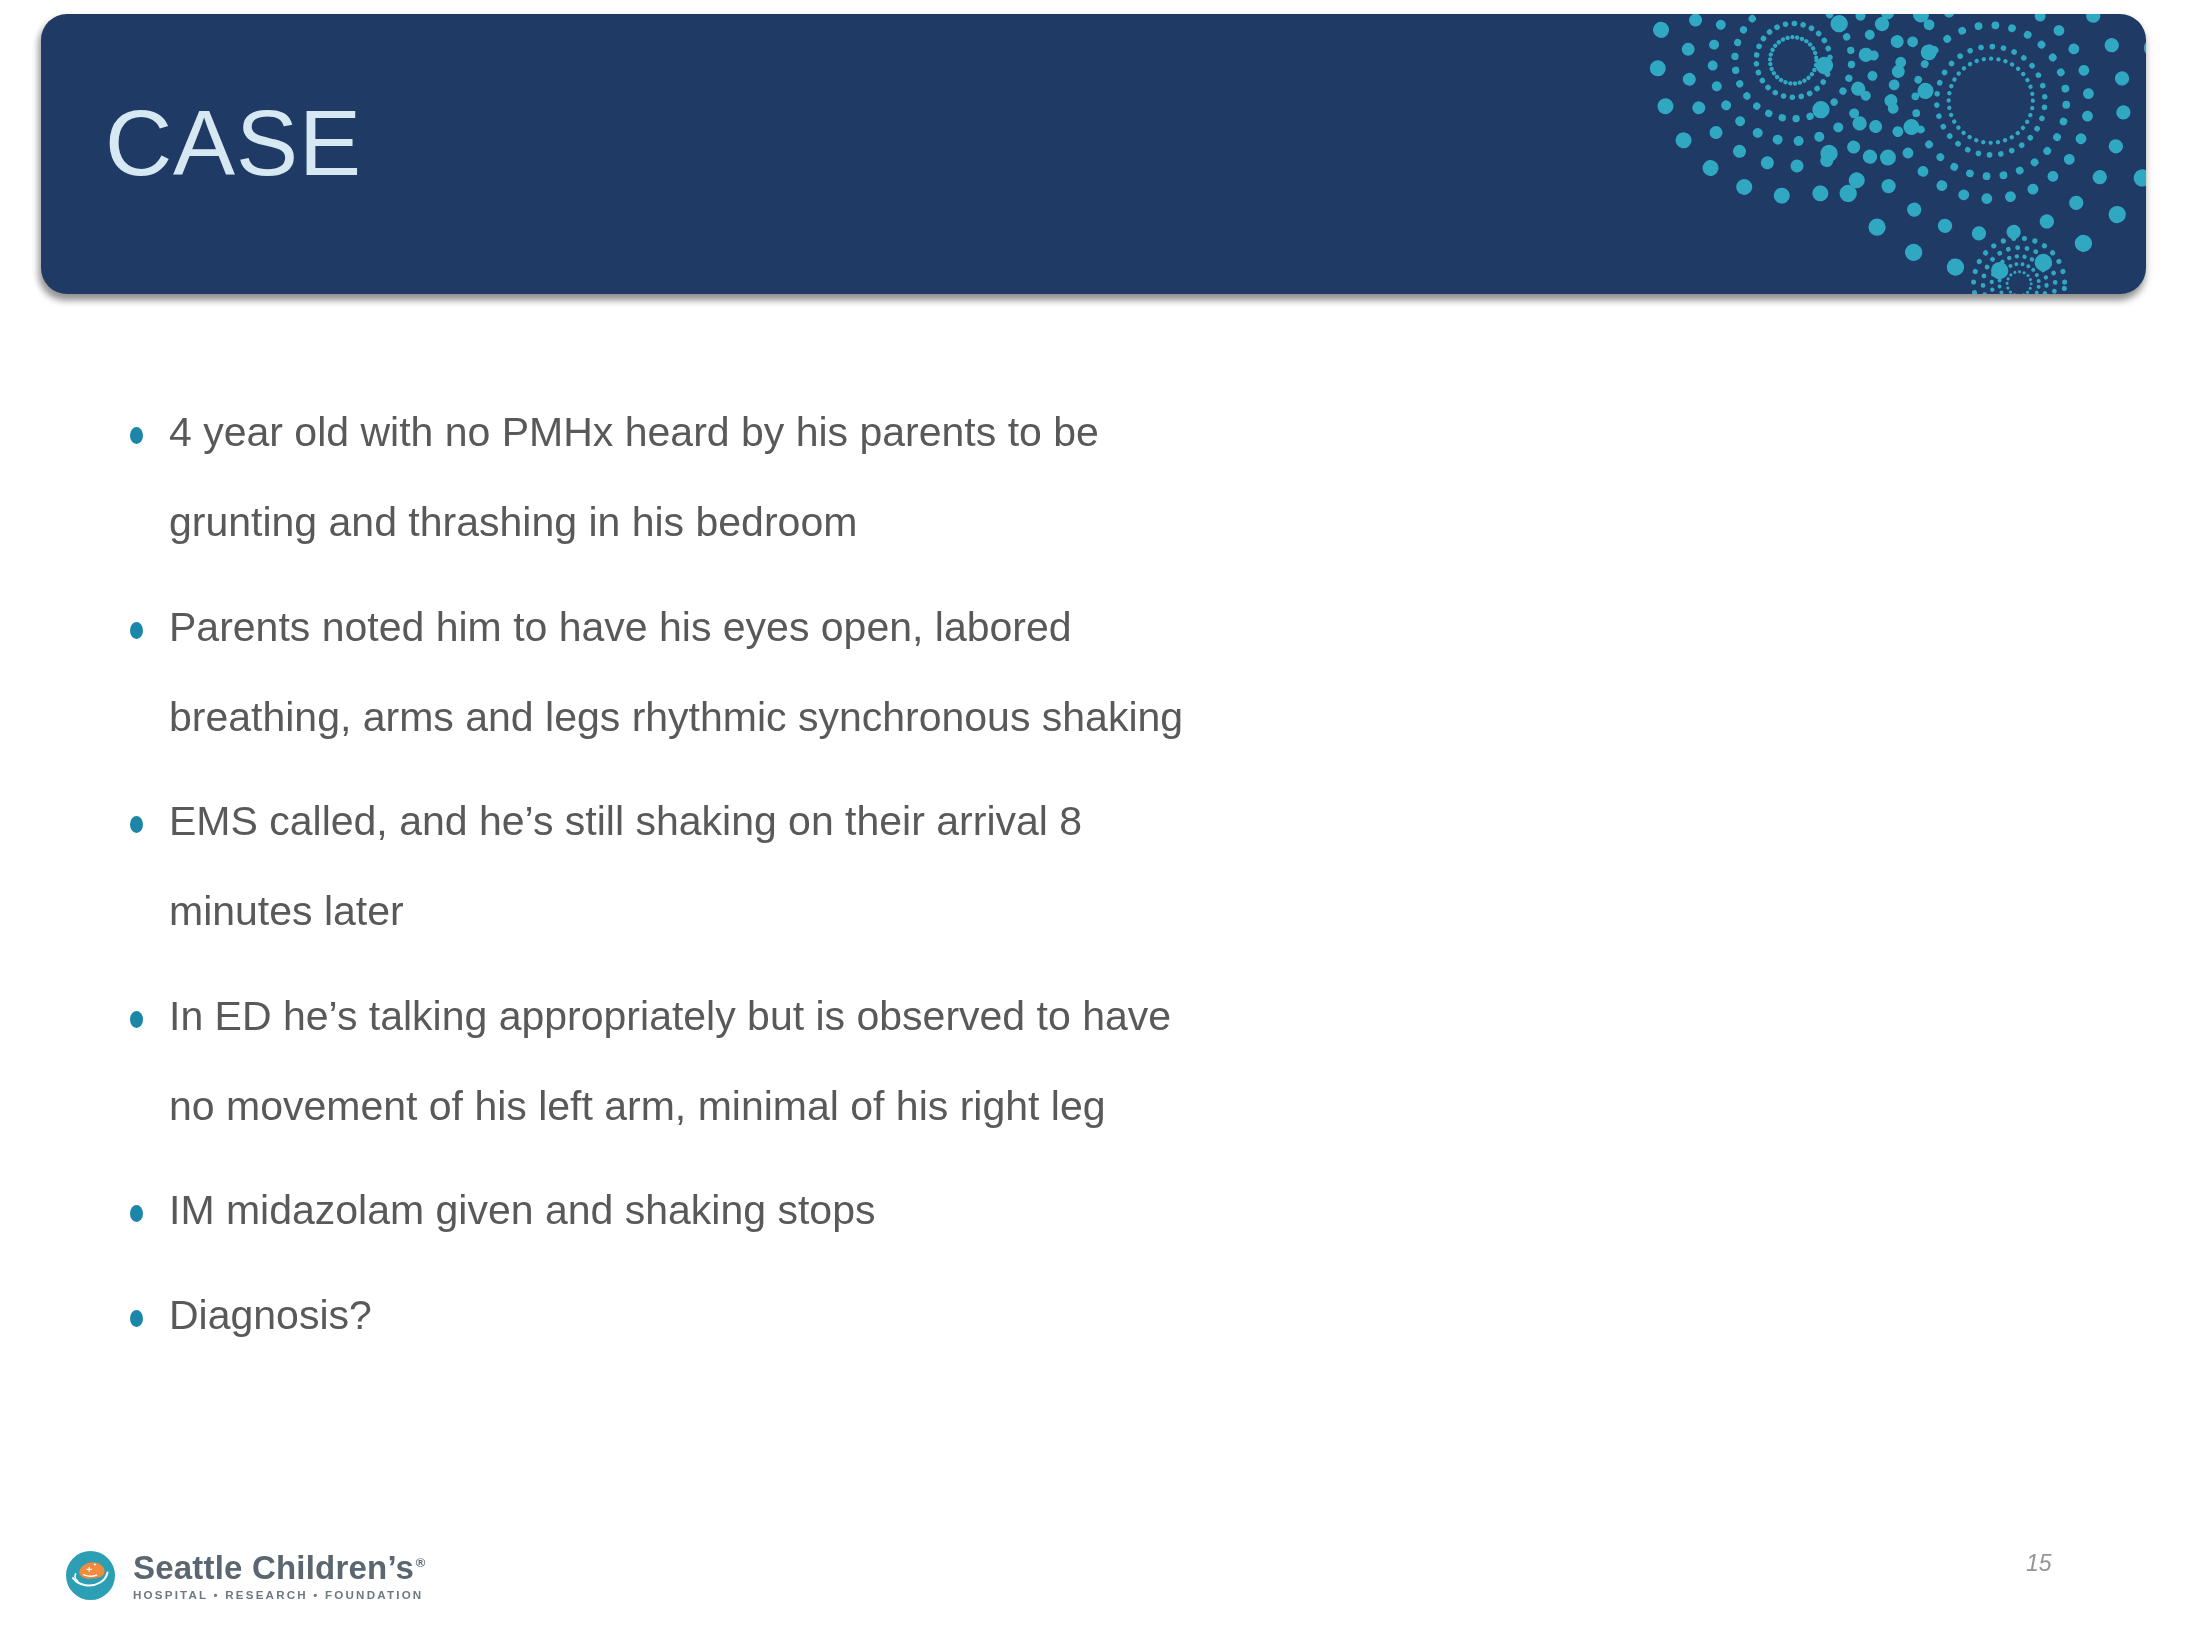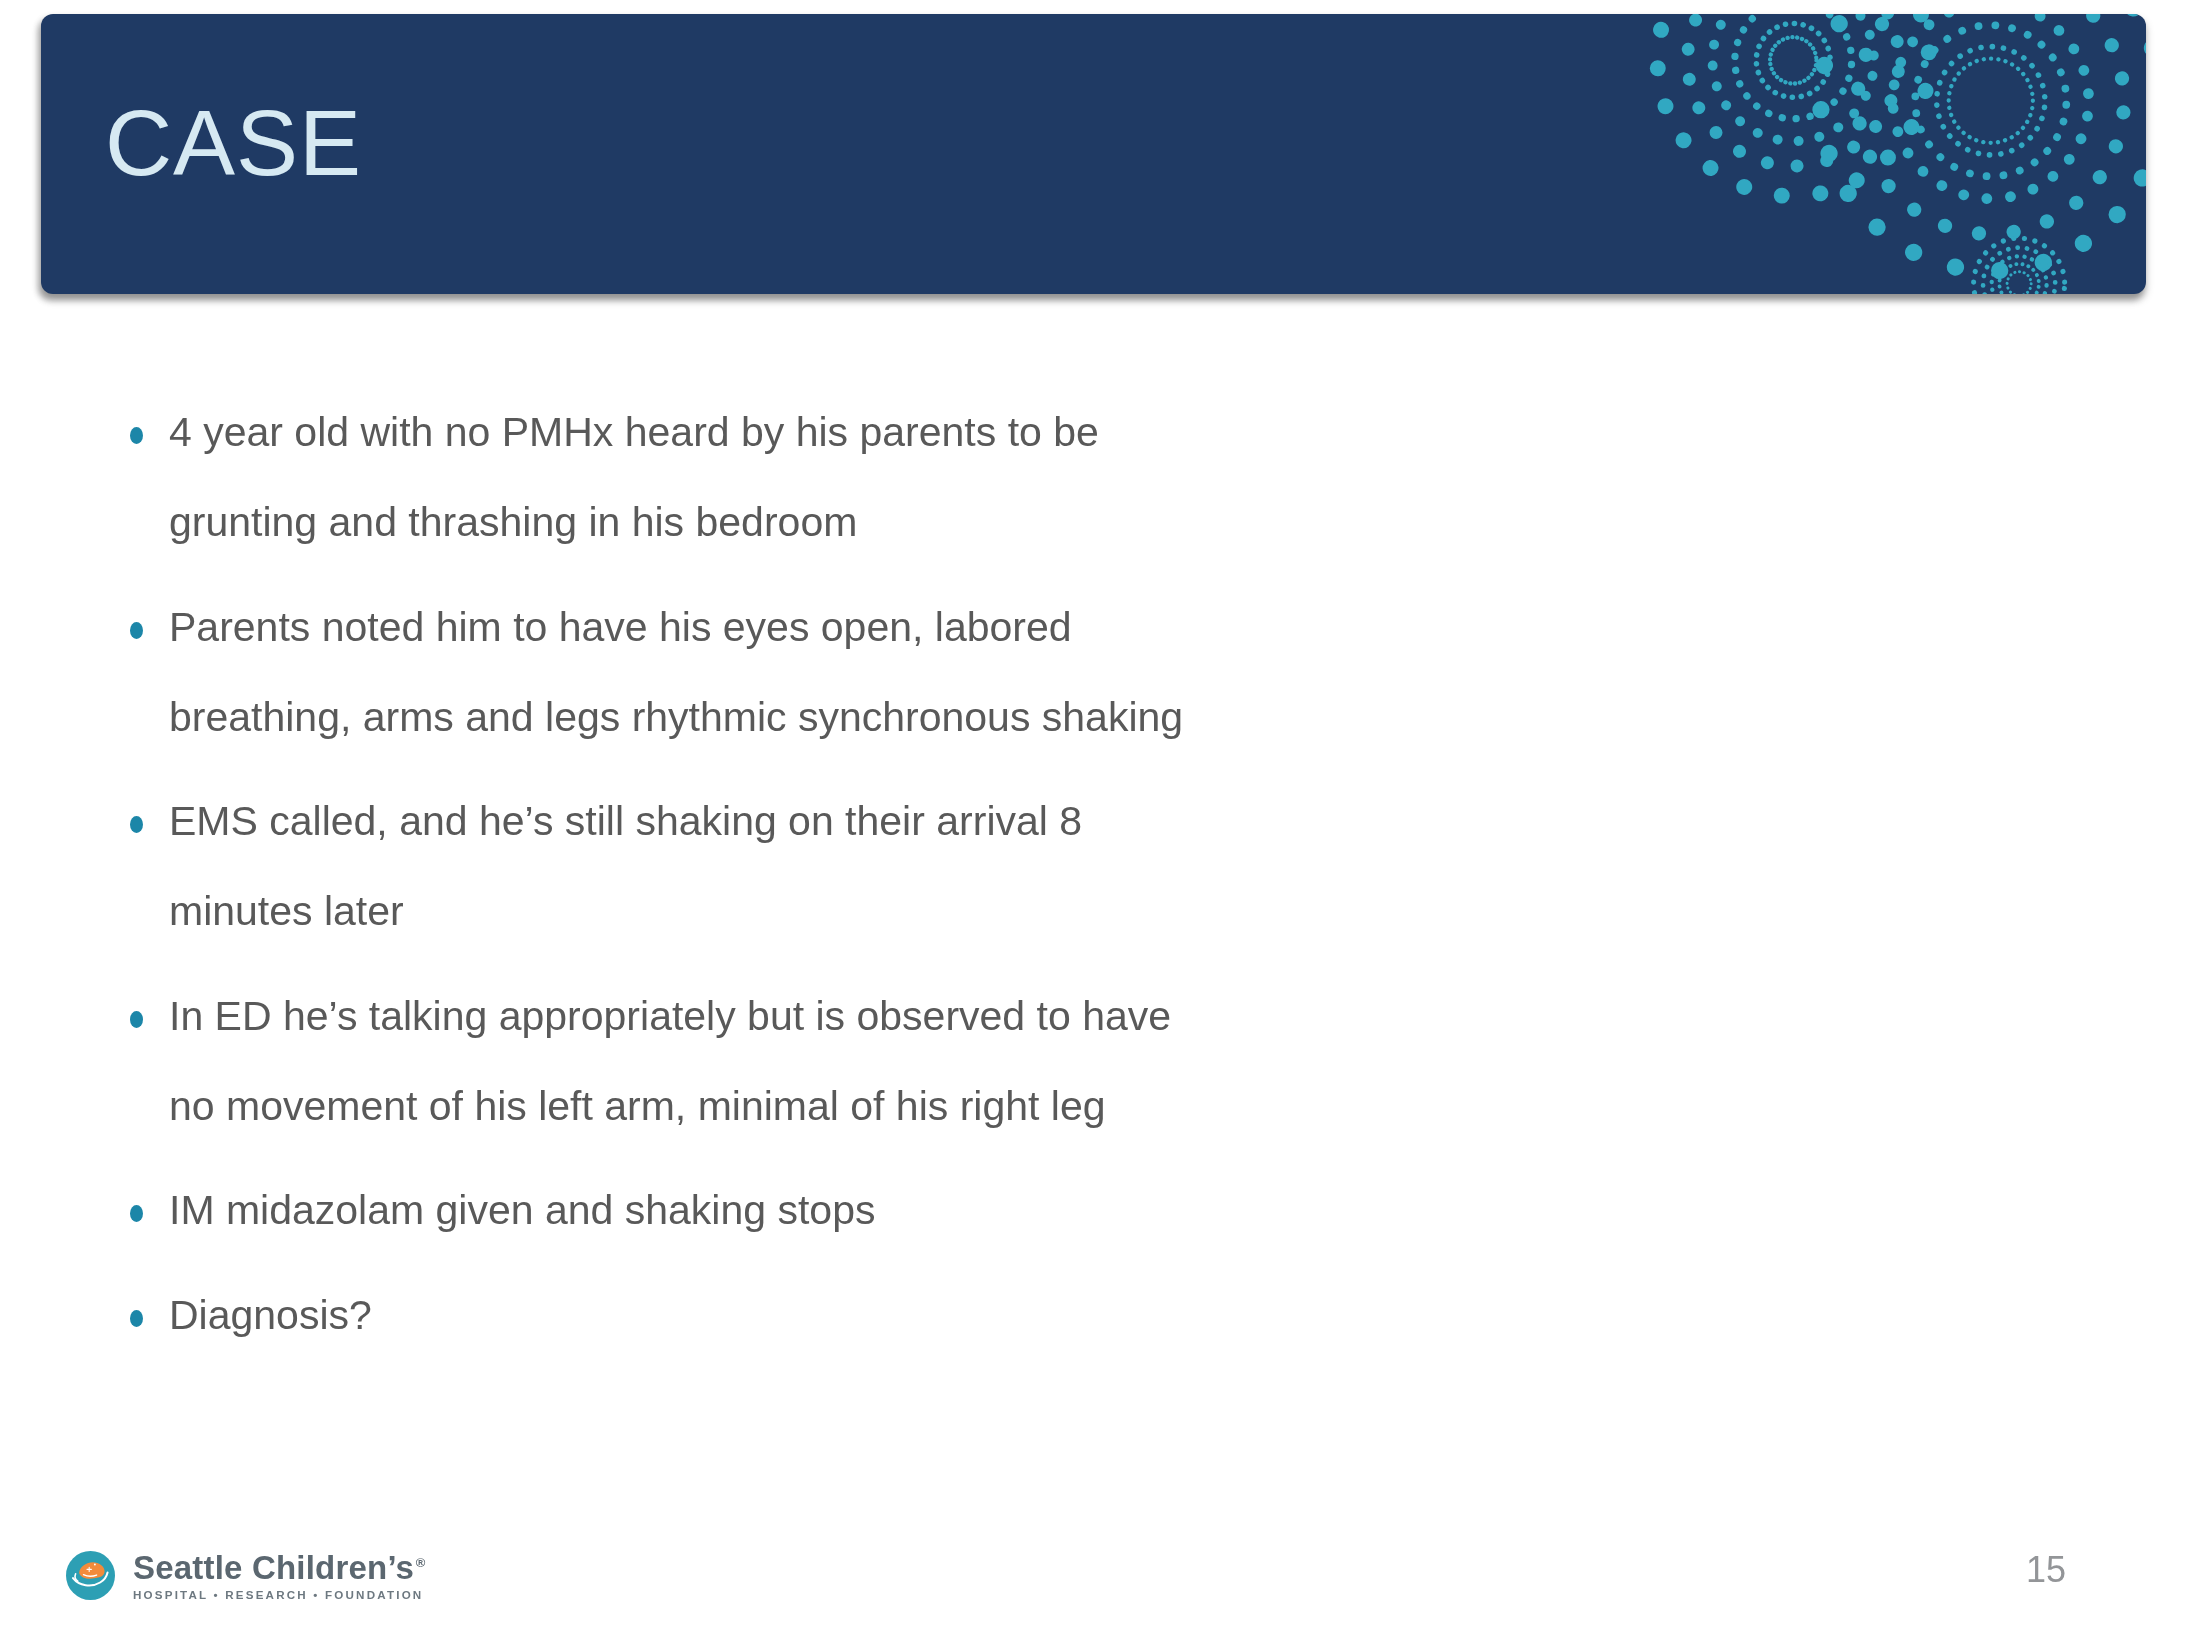--- a/index.html
+++ b/index.html
@@ -13,21 +13,21 @@
   }
 
   
   .titlebar {
     position: absolute;
     left: 41px;
     top: 13.8px;
     width: 2105px;
     height: 280px;
     background: var(--header-navy, #1F3A64);
-    border-radius: 12px;
+    border-radius: 26px;
     overflow: hidden;
     box-shadow: -2.6px 5.2px 6.9px rgba(0,0,0,0.28), 0 5.2px 8.6px rgba(0,0,0,0.22);
   }
   .title {
     position: absolute;
     left: 64px;
     top: 83px;
     margin: 0;
     font-size: 93px;
     font-weight: 400;
@@ -92,23 +92,24 @@
     letter-spacing: 2.2px;
     color: var(--tagline-gray, #6D7880);
     line-height: 1;
   }
 
   
   .pagenum {
     position: absolute;
     left: 2026px;
     top: 1552px;
-    font-size: 36px;
+    font-size: 23px;
     color: var(--page-number-gray, #939598);
     line-height: 1;
+    font-style: italic;
   }
 </style>
 </head>
 <body>
 
 <div class="slide">
 
   <header class="titlebar">
     <svg class="deco" width="654" height="280" viewBox="0 0 760 326" aria-hidden="true">
 

